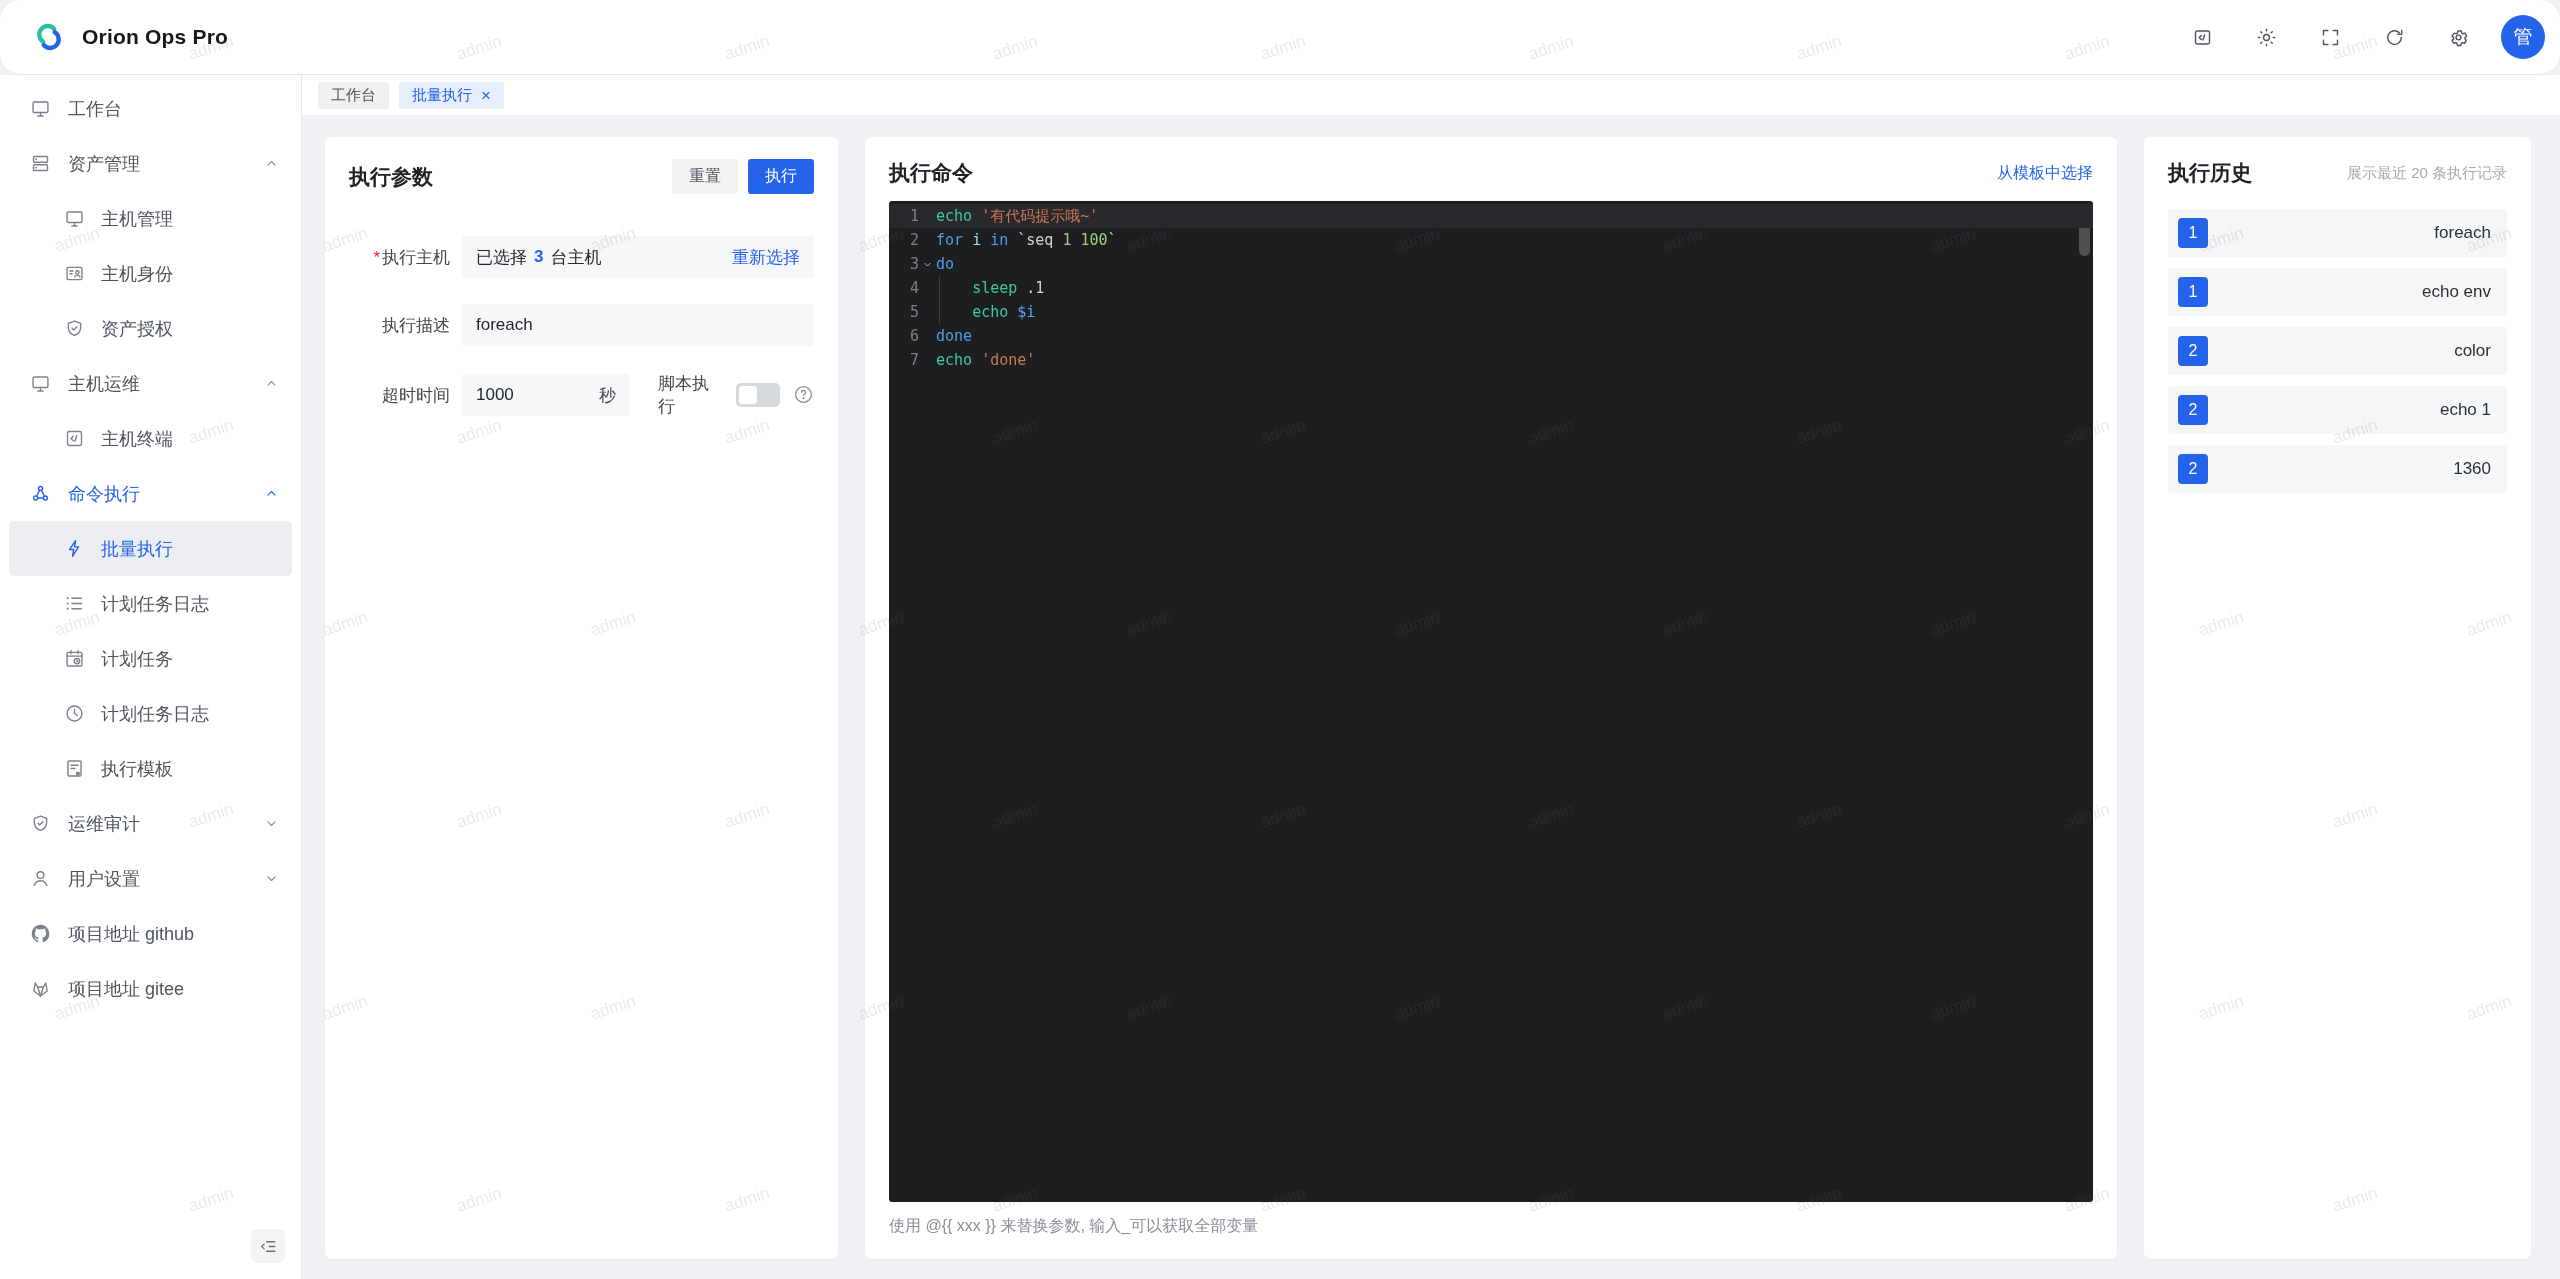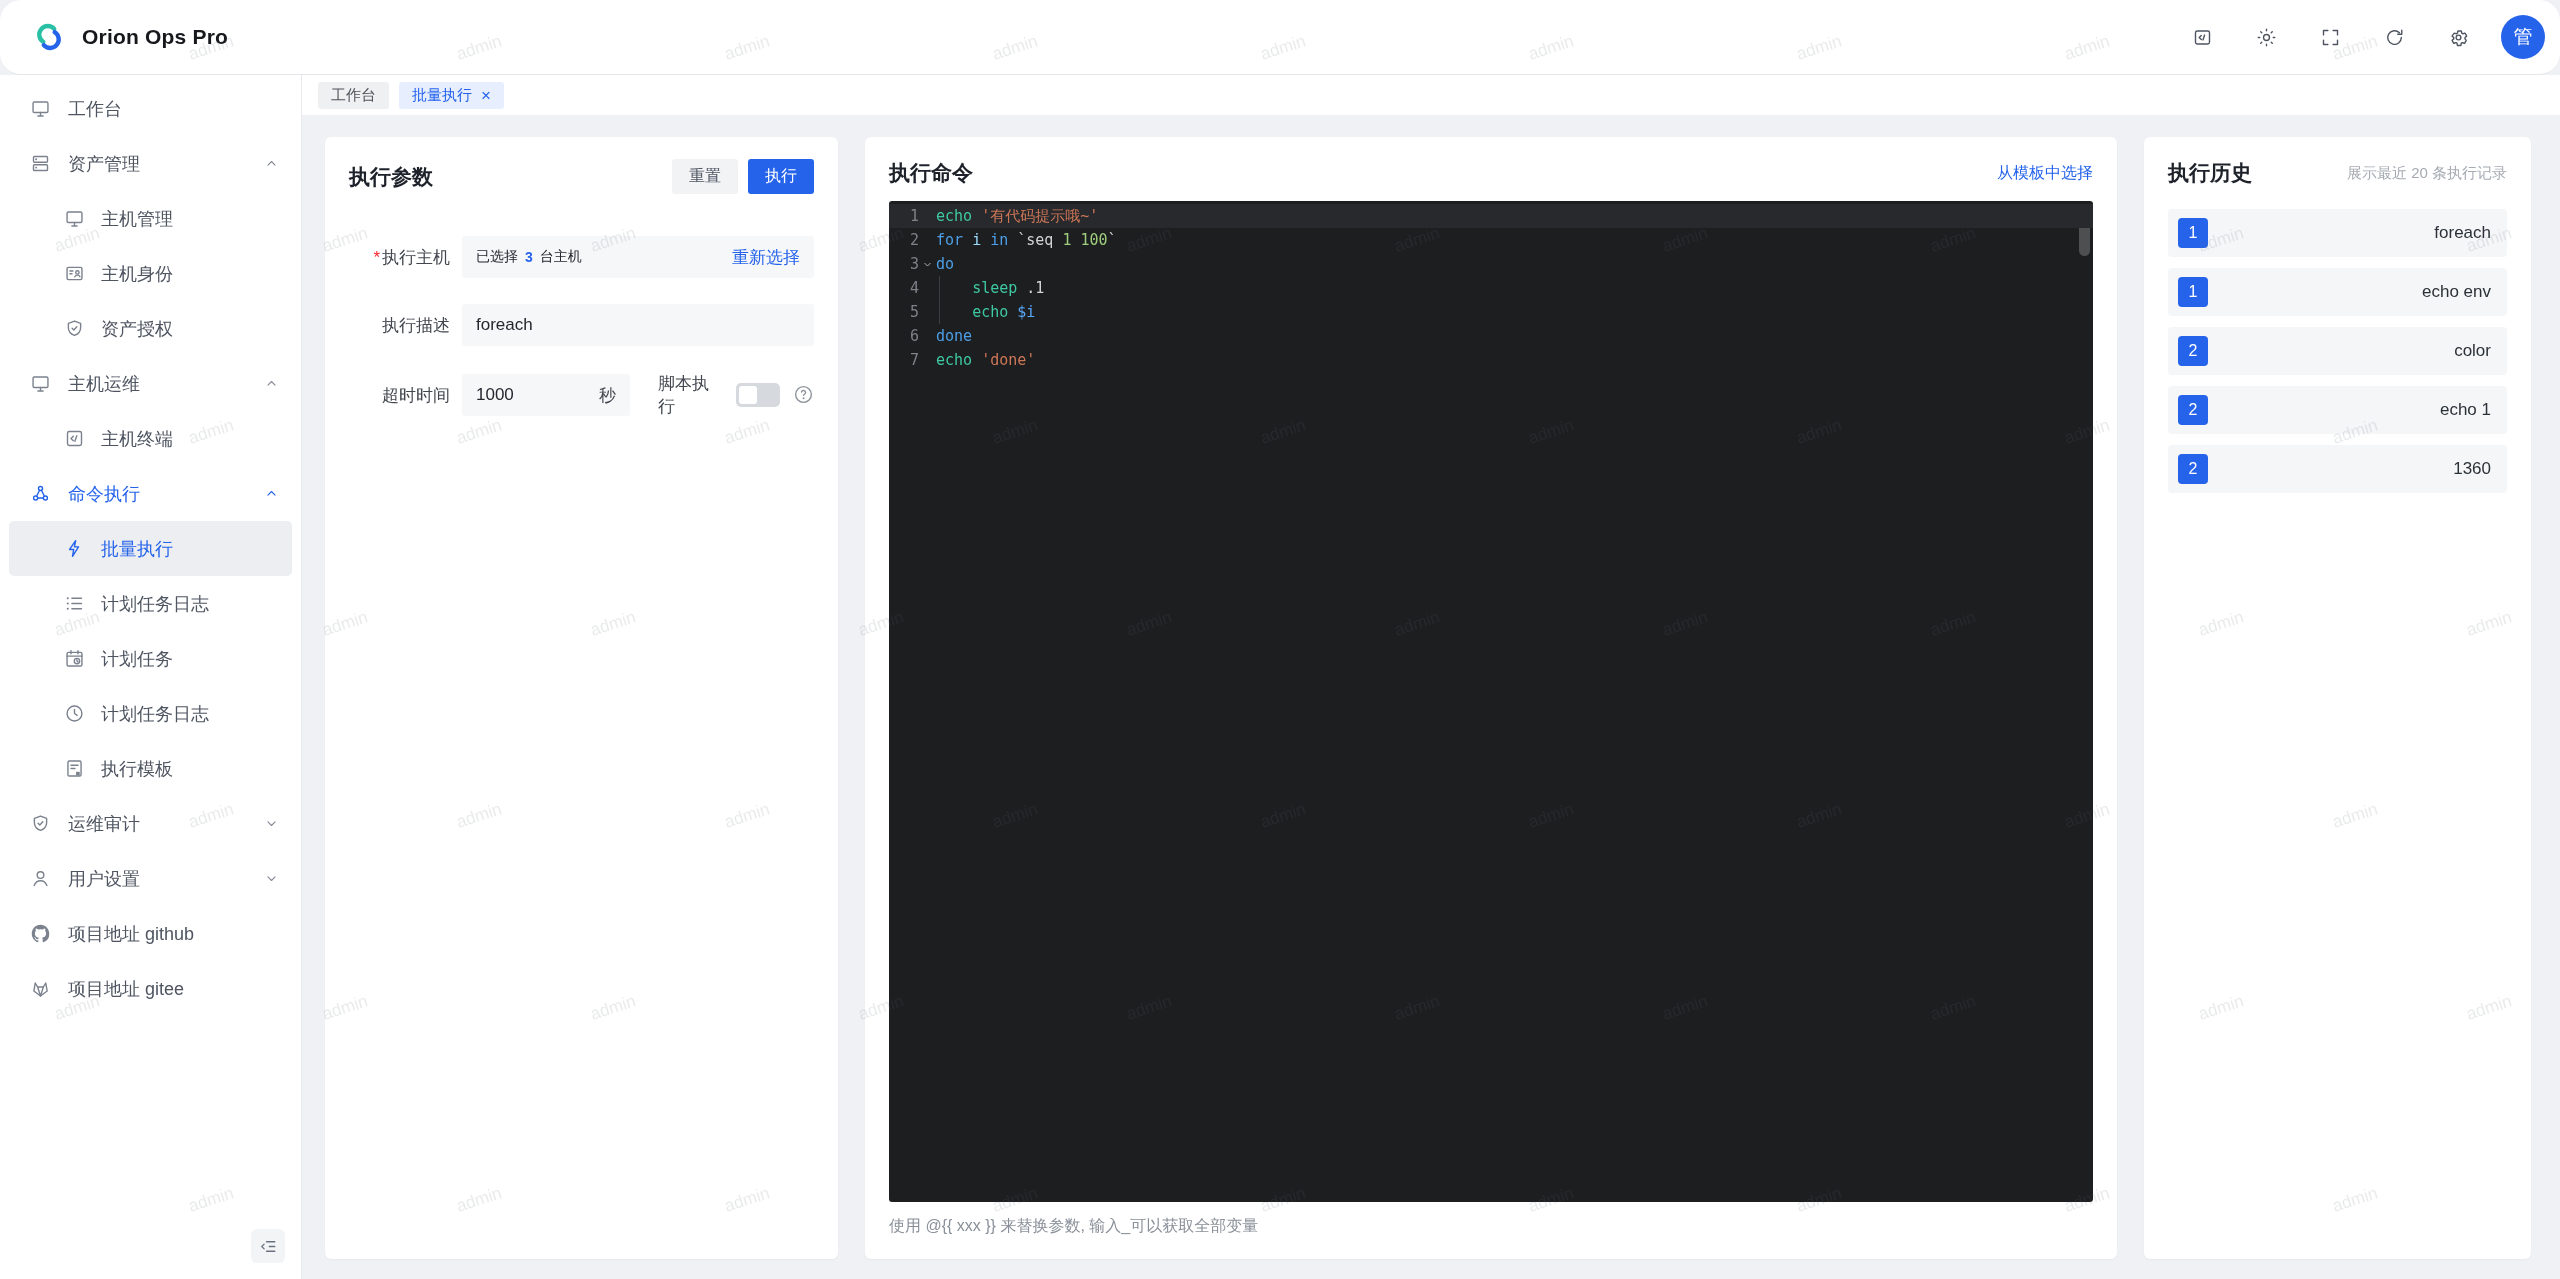--- a/index.html
+++ b/index.html
@@ -65,21 +65,21 @@
   .btn.primary { background:#2563eb; color:#fff; }
   .link { color:#2563eb; font-size:16px; cursor:pointer; }
 
   
   .form { margin-top:42px; display:flex; flex-direction:column; gap:26px; }
   .frow { display:flex; align-items:center; }
   .flabel { width:113px; flex:none; text-align:right; font-size:17px; color:#42474f; padding-right:12px; }
   .star { color:#f5222d; margin-right:2px; }
   .box { background:#f6f7f9; border-radius:3px; height:42px; display:flex; align-items:center; padding:0 14px; }
   .box.grow { flex:1; justify-content:space-between; }
-  .host-val { font-size:14px; color:#23272e; display:flex; gap:7px; align-items:center; }
+  .host-val { font-size:17px; color:#23272e; display:flex; gap:7px; align-items:center; }
   .host-count { color:#2563eb; font-weight:700; }
   .input-like { flex:1; font-size:17px; color:#23272e; }
   .timeout-box { width:177px; justify-content:space-between; font-size:17px; color:#23272e; }
   .unit { color:#42474f; }
   .inline-label { font-size:17px; color:#42474f; margin-left:28px; margin-right:14px; }
   .switch { width:44px; height:24px; border-radius:5px; background:#d6d9de; position:relative; cursor:pointer; flex:none; }
   .switch .knob { position:absolute; left:3px; top:3px; width:18px; height:18px; border-radius:3px; background:#fff; }
   .help { width:22px; height:22px; color:#8d939c; margin-left:13px; cursor:pointer; }
 
   

